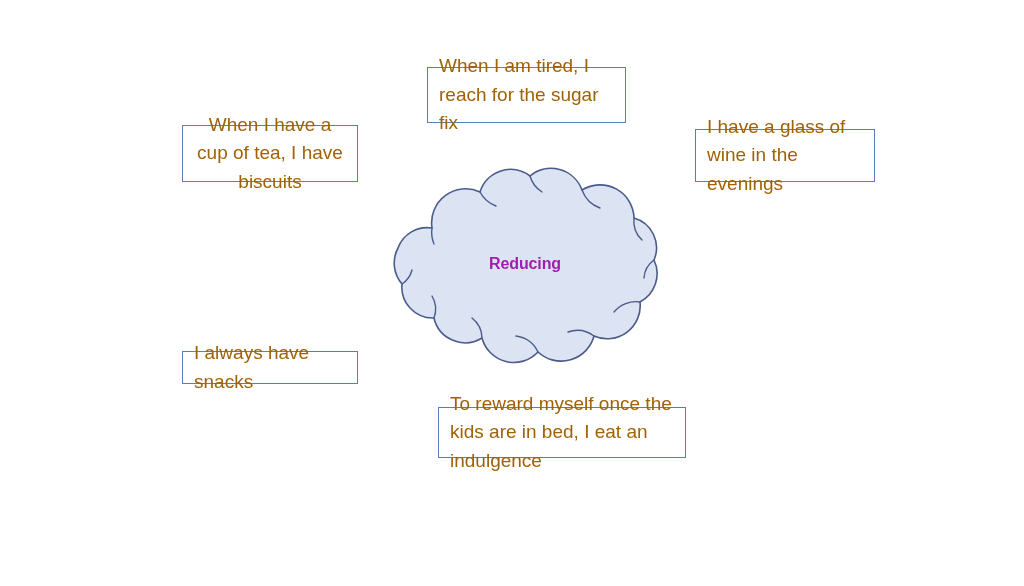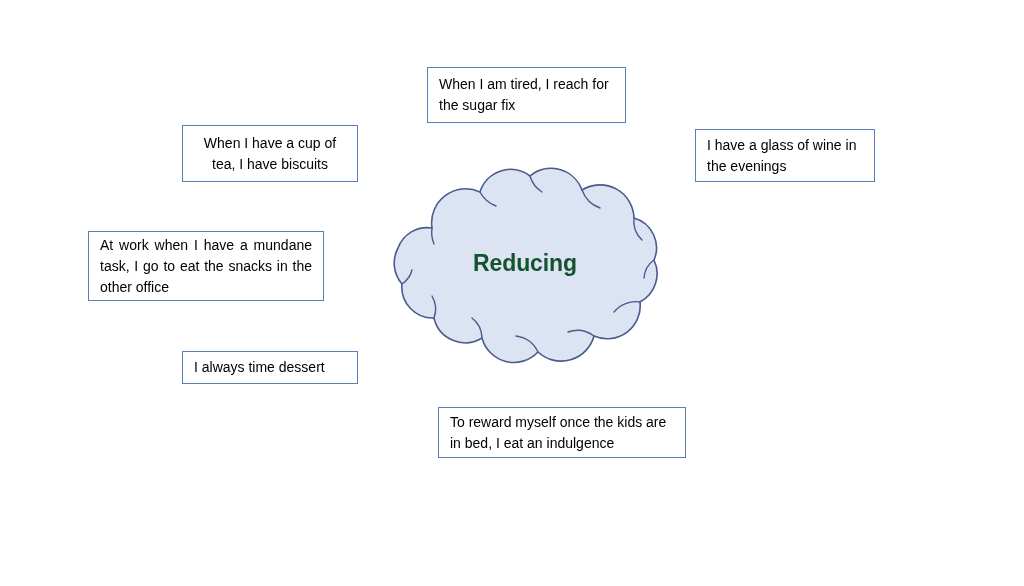--- a/index.html
+++ b/index.html
@@ -44,44 +44,44 @@
     position: absolute;
     left: 0;
     top: 0;
     width: 306px;
     height: 216px;
     display: flex;
     flex-direction: column;
     align-items: center;
     justify-content: center;
     text-align: center;
-    font-size: 23px;
+    font-size: 16px;
     font-weight: bold;
     line-height: 1.55;
-    color: #14532d;
+    color: #a21caf;
     letter-spacing: -0.1px;
     pointer-events: none;
   }
 
   
   .note {
     position: absolute;
     box-sizing: border-box;
     background: #ffffff;
     border: 1.4px solid #5b7eb5;
     display: flex;
     align-items: center;
     padding: 6px 11px;
   }
   .note .txt {
     display: block;
     width: 100%;
-    font-size: 14px;
+    font-size: 19px;
     line-height: 1.5;
-    color: #000000;
+    color: #a16207;
   }
   .note.justify .txt {
     text-align: justify;
     text-align-last: left;
   }
 
   
   #note-tired     { left: 427px; top: 67px;  width: 199px; height: 56px; }
   #note-biscuits  { left: 182px; top: 125px; width: 176px; height: 57px; text-align: center; }
   #note-wine      { left: 695px; top: 129px; width: 180px; height: 53px; }
@@ -138,27 +138,24 @@
   </div>
 
   <div class="note" id="note-biscuits">
     <span class="txt">When I have a cup of tea, I have biscuits</span>
   </div>
 
   <div class="note" id="note-wine">
     <span class="txt">I have a glass of wine in the evenings</span>
   </div>
 
-  <div class="note justify" id="note-work">
-    <span class="txt">At work when I have a mundane task, I go to eat the snacks in the other office</span>
-  </div>
 
 
   <div class="note" id="note-dessert">
-    <span class="txt">I always time dessert</span>
+    <span class="txt">I always have snacks</span>
   </div>
 
 
   <div class="note" id="note-reward">
     <span class="txt">To reward myself once the kids are in bed, I eat an indulgence</span>
   </div>
 
 </div>
 
 </body></html>

